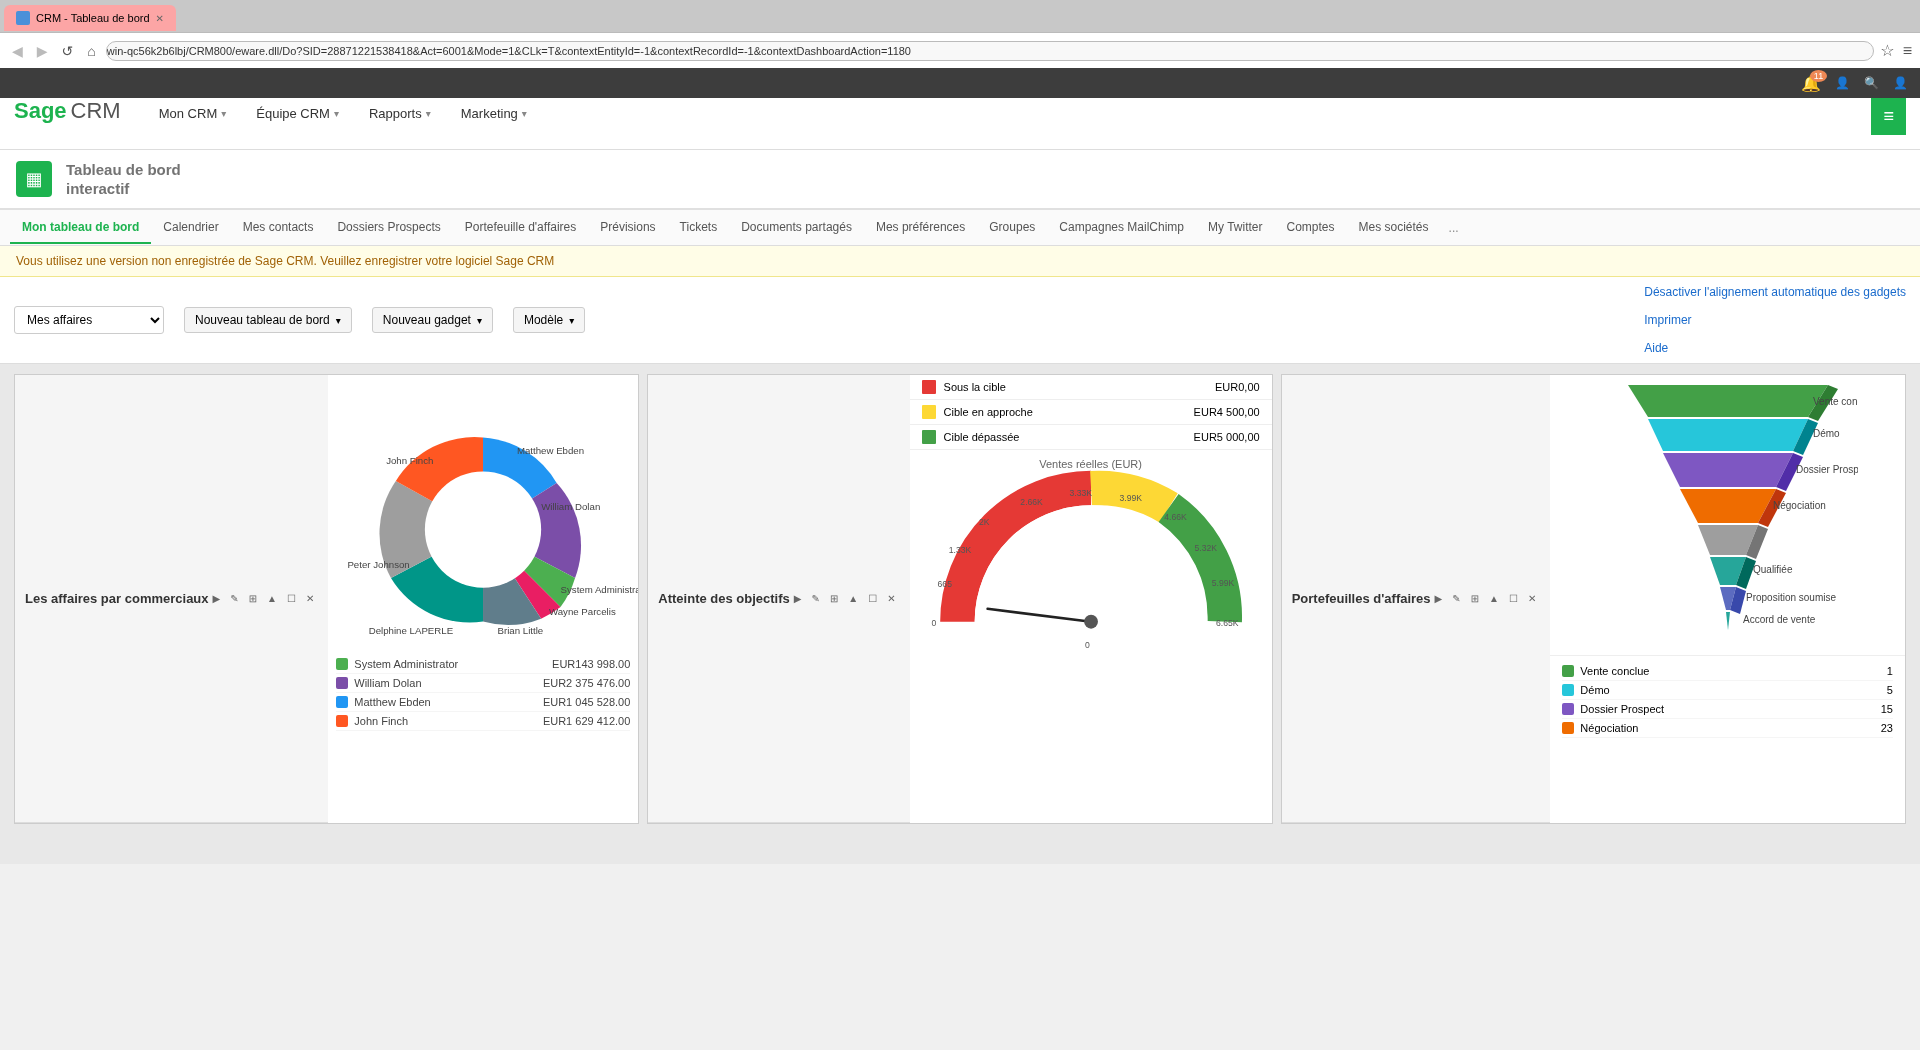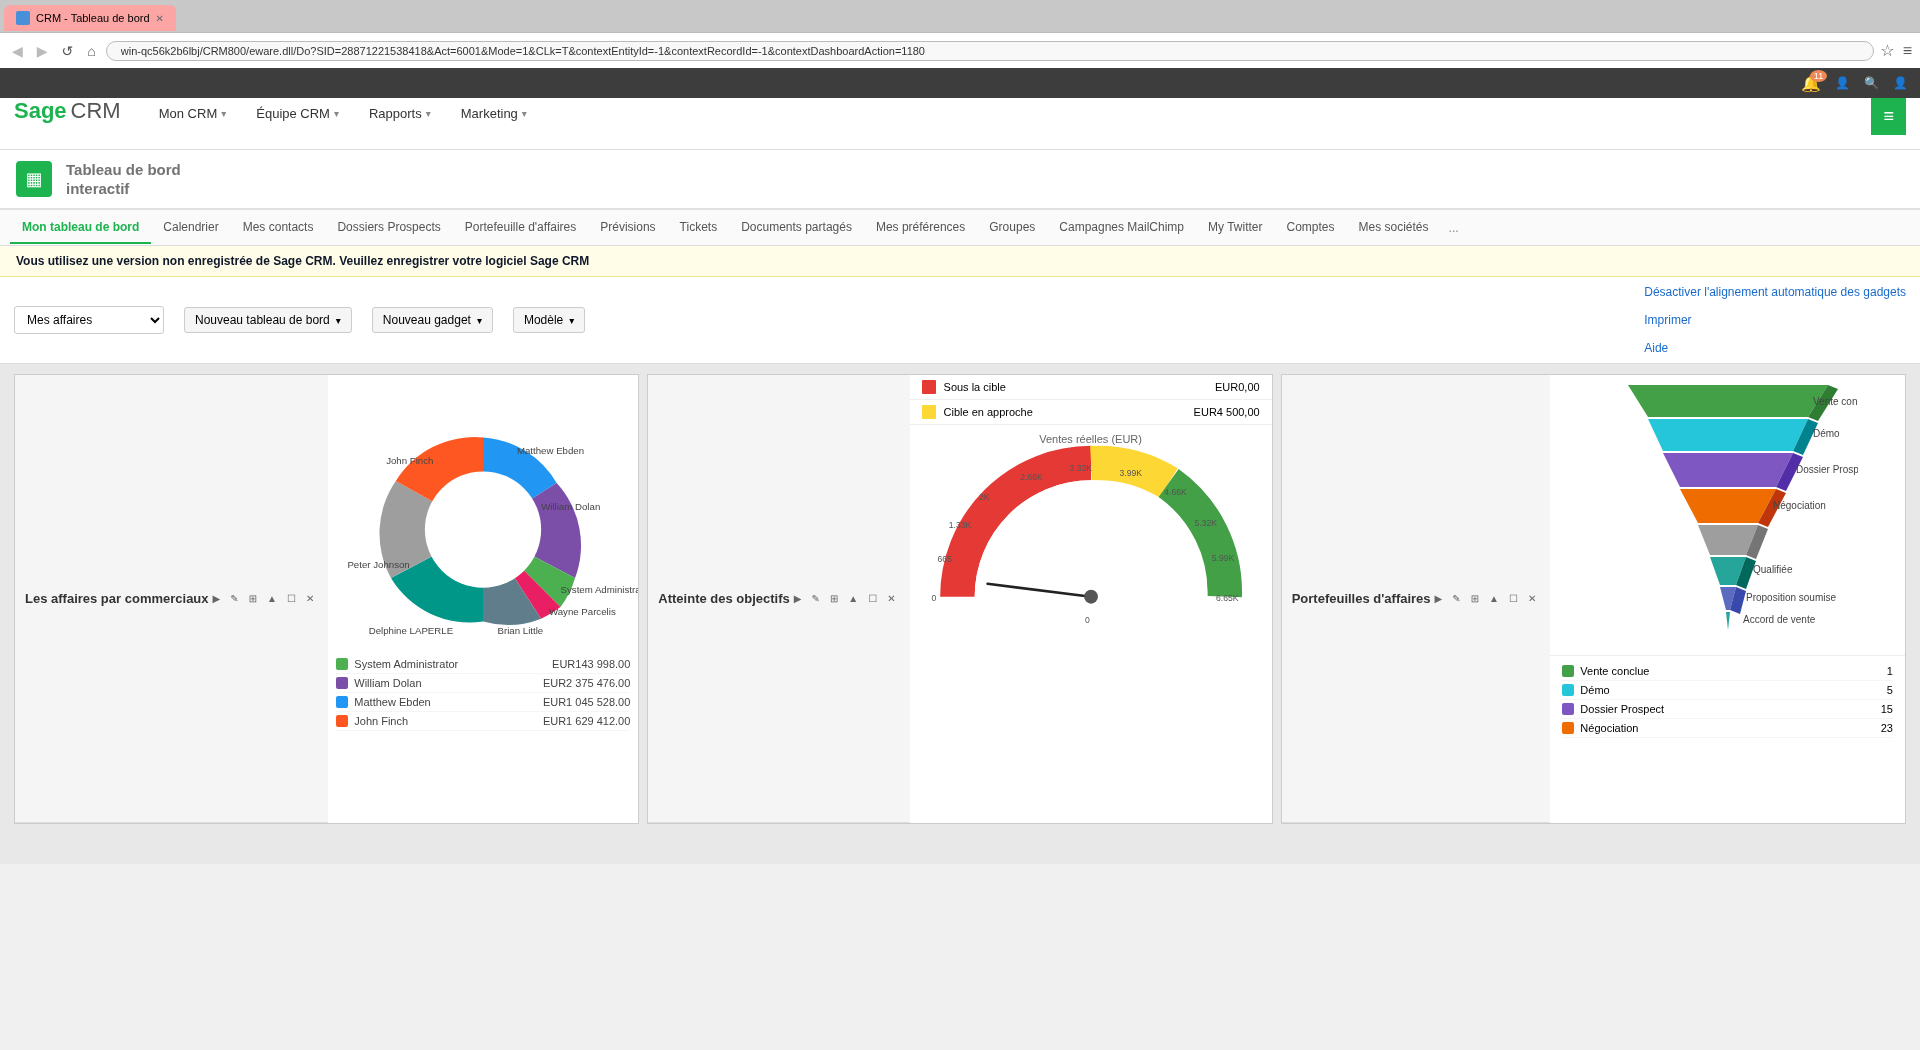--- a/index.html
+++ b/index.html
@@ -7,21 +7,21 @@
 
     
     .browser-chrome { background: #d6d6d6; width: 100%; }
     .browser-tab-bar { background: #c8c8c8; display: flex; align-items: center; padding: 4px 4px 0 4px; height: 32px; }
     .browser-tab { background: #fca5a5; border-radius: 6px 6px 0 0; padding: 4px 12px; font-size: 11px; display: flex; align-items: center; gap: 6px; min-width: 160px; height: 26px; }
     .browser-tab .tab-icon { width: 14px; height: 14px; background: #4a90d9; border-radius: 2px; display: inline-block; }
     .browser-tab .close-tab { color: #666; font-size: 10px; margin-left: auto; cursor: pointer; }
     .browser-address-bar { background: #fff; display: flex; align-items: center; padding: 4px 8px; gap: 6px; height: 36px; border-top: 1px solid #bbb; }
     .nav-btn { background: none; border: none; font-size: 14px; color: #555; cursor: pointer; padding: 2px 4px; }
     .nav-btn:disabled { color: #bbb; }
-    .address-input { flex: 1; border: 1px solid #bbb; border-radius: 12px; padding: 3px 14px; font-size: 11px; color: #333; background: #f8f8f8; }
+    .address-input { flex: 1; border: 1px solid #bbb; border-radius: 12px; padding: 3px 0; font-size: 11px; color: #333; background: #f8f8f8; }
     .browser-icons { display: flex; gap: 8px; align-items: center; font-size: 16px; color: #555; }
 
     
     .notification-bar { background: #3d3d3d; color: #fff; display: flex; justify-content: flex-end; align-items: center; padding: 4px 12px; gap: 14px; height: 30px; }
     .notif-icon { font-size: 16px; cursor: pointer; position: relative; }
     .notif-badge { background: #e85; color: #fff; border-radius: 50%; font-size: 9px; padding: 1px 4px; position: absolute; top: -4px; right: -6px; }
 
     
     .app-header { background: #fff; border-bottom: 1px solid #ddd; display: flex; align-items: flex-start; padding: 0 14px; height: 52px; }
     .logo { display: flex; align-items: center; gap: 4px; margin-right: 24px; }
@@ -38,21 +38,21 @@
     .page-title-icon { background: #1db34f; width: 36px; height: 36px; border-radius: 4px; display: flex; align-items: center; justify-content: center; color: #fff; font-size: 18px; }
     .page-title-text { font-size: 15px; font-weight: bold; color: #737373; line-height: 1.3; }
 
     
     .sub-nav { background: #fafafa; border-bottom: 1px solid #ddd; display: flex; align-items: center; padding: 0 10px; overflow: hidden; height: 36px; }
     .sub-nav-item { padding: 8px 12px; font-size: 12px; color: #555; cursor: pointer; white-space: nowrap; border-bottom: 2px solid transparent; }
     .sub-nav-item.active { color: #1db34f; border-bottom: 2px solid #1db34f; font-weight: bold; }
     .sub-nav-more { padding: 8px 8px; color: #888; cursor: pointer; }
 
     
-    .warning-banner { background: #fffde7; border-bottom: 1px solid #f0e68c; padding: 8px 16px; font-size: 12px; color: #0f172a; font-weight: bold; }
+    .warning-banner { background: #fffde7; border-bottom: 1px solid #f0e68c; padding: 8px 16px; font-size: 12px; color: #a16207; }
 
     
     .toolbar { background: #fff; border-bottom: 1px solid #ddd; padding: 8px 14px; display: flex; align-items: center; gap: 20px; }
     .toolbar-select { border: 1px solid #ccc; border-radius: 3px; padding: 5px 8px; font-size: 12px; background: #fff; min-width: 150px; cursor: pointer; }
     .toolbar-btn { border: 1px solid #ccc; border-radius: 3px; padding: 5px 10px; font-size: 12px; background: #f5f5f5; cursor: pointer; display: flex; align-items: center; gap: 4px; }
     .toolbar-right { margin-left: auto; display: flex; gap: 14px; font-size: 12px; color: #1a6bcc; flex-direction: column; }
     .toolbar-right a { color: #1a6bcc; text-decoration: none; cursor: pointer; }
 
     
     .dashboard { display: flex; gap: 0; padding: 10px; background: #e8e8e8; min-height: 500px; }
@@ -295,20 +295,25 @@
       <div class="gauge-legend-item">
         <div class="gauge-legend-color" style="background:#e53935;"></div>
         <span>Sous la cible</span>
         <span class="gauge-legend-value">EUR0,00</span>
       </div>
       <div class="gauge-legend-item">
         <div class="gauge-legend-color" style="background:#fdd835;"></div>
         <span>Cible en approche</span>
         <span class="gauge-legend-value">EUR4 500,00</span>
       </div>
+      <div class="gauge-legend-item">
+        <div class="gauge-legend-color" style="background:#43a047;"></div>
+        <span>Cible dépassée</span>
+        <span class="gauge-legend-value">EUR5 000,00</span>
+      </div>
 
       <div style="text-align:center; font-size:11px; color:#666; margin-top:8px;">Ventes réelles (EUR)</div>
       <div class="gauge-area">
         <svg width="420" height="220" viewBox="0 0 420 220">
 
           <path d="M55,170 A155,155 0 0,1 210,15" fill="none" stroke="#e53935" stroke-width="40"></path>
 
           <path d="M210,15 A155,155 0 0,1 300,38" fill="none" stroke="#fdd835" stroke-width="40"></path>
 
           <path d="M300,38 A155,155 0 0,1 365,170" fill="none" stroke="#43a047" stroke-width="40"></path>

